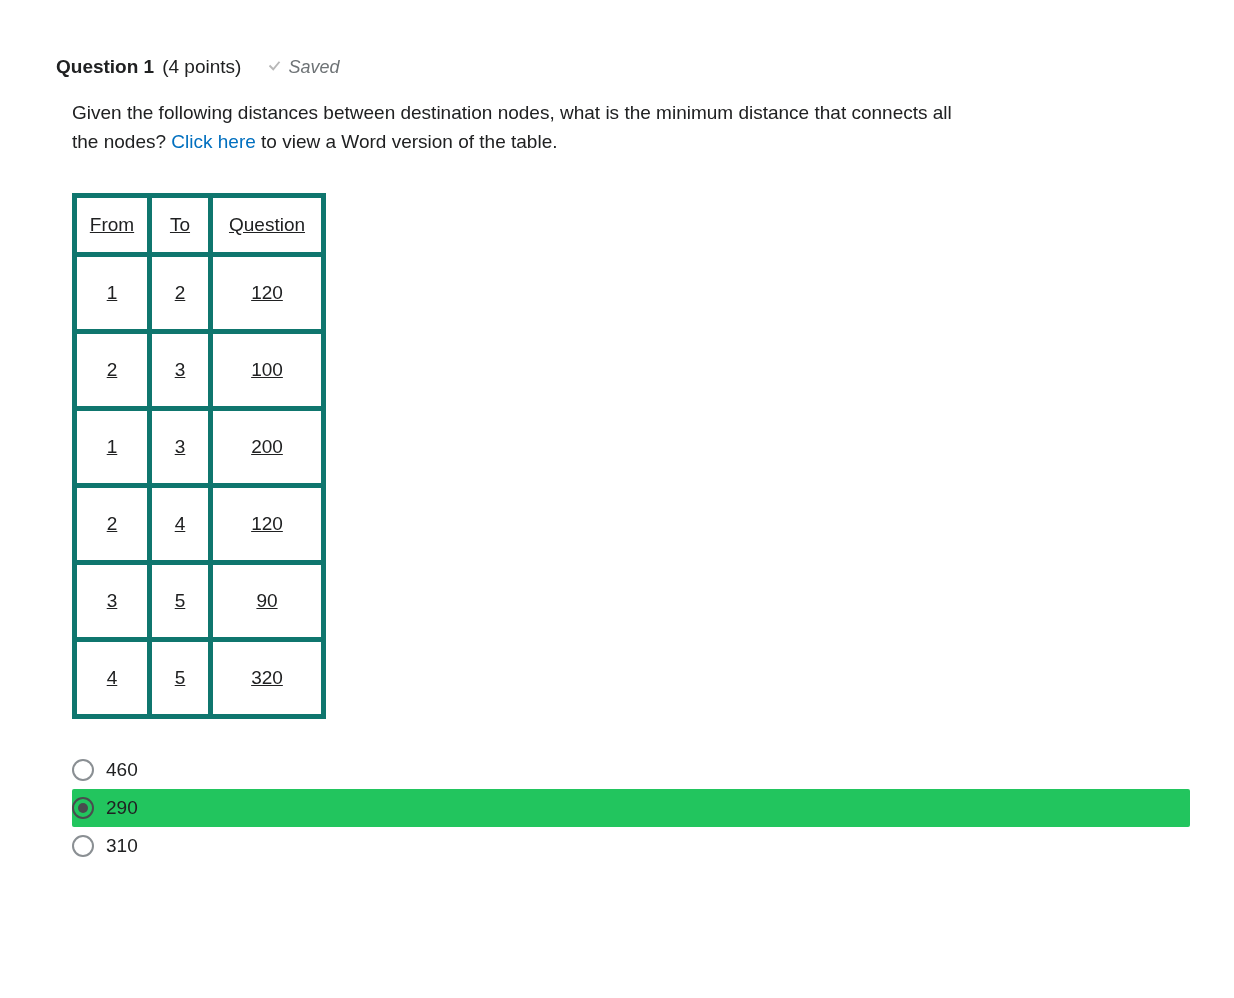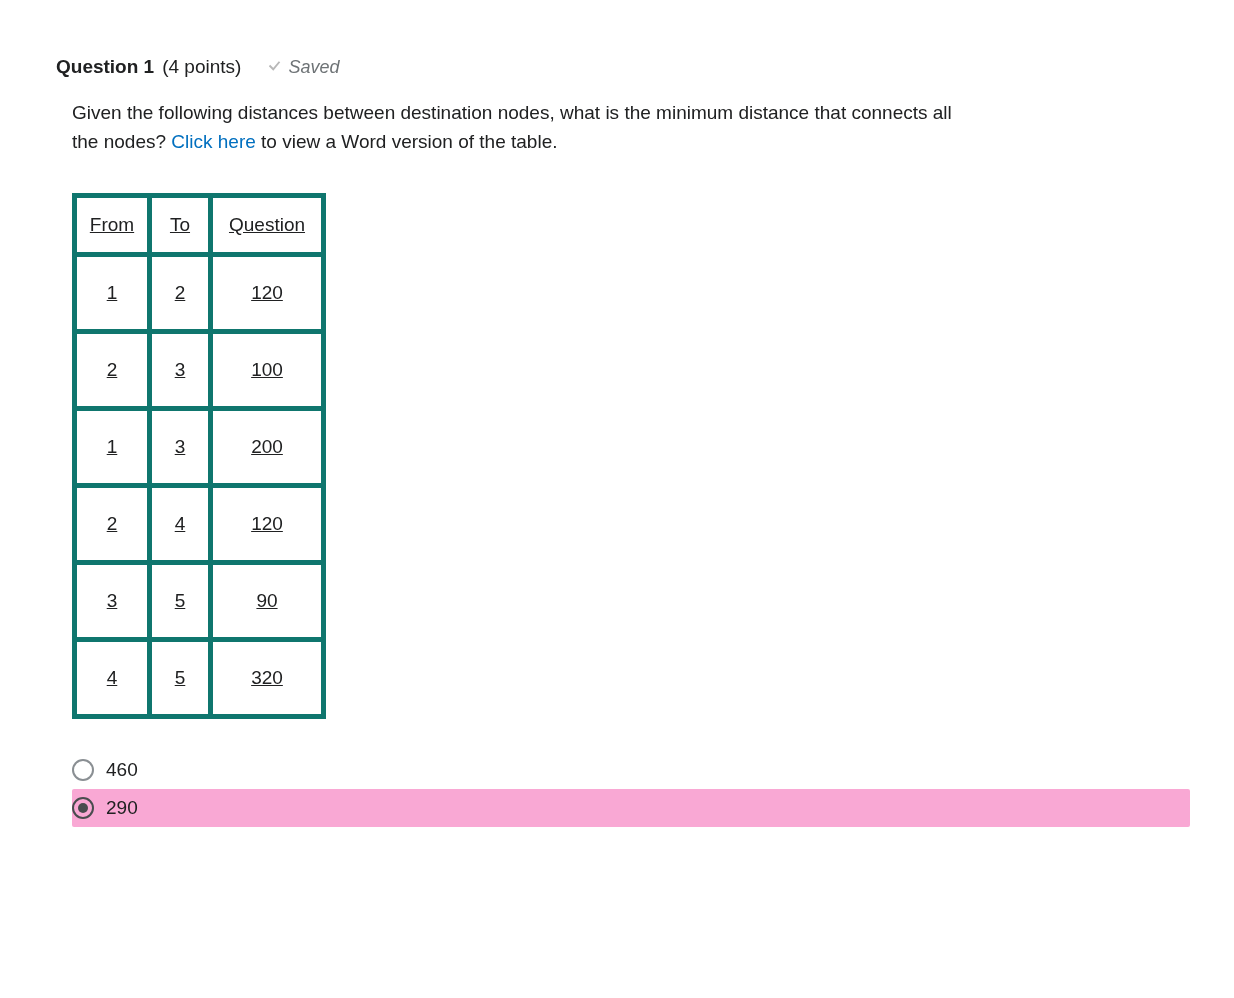--- a/index.html
+++ b/index.html
@@ -81,21 +81,21 @@
     margin-left: 16px;
   }
   .option {
     display: flex;
     align-items: center;
     gap: 12px;
     padding: 8px 10px 8px 0;
     border-radius: 2px;
   }
   .option.selected {
-    background: #f9a8d4;
+    background: #22c55e;
     padding-right: 20px;
     margin-right: -20px;
   }
   .radio {
     width: 22px;
     height: 22px;
     border: 2px solid #8A8F93;
     border-radius: 50%;
     box-sizing: border-box;
     display: inline-flex;
@@ -184,15 +184,19 @@
       <div class="option">
         <span class="radio"></span>
         <span class="option-label">460</span>
       </div>
       <div class="option selected">
         <span class="radio">
           <span class="dot"></span>
         </span>
         <span class="option-label">290</span>
       </div>
+      <div class="option">
+        <span class="radio"></span>
+        <span class="option-label">310</span>
+      </div>
     </div>
 
 </div>
 
 </body></html>

